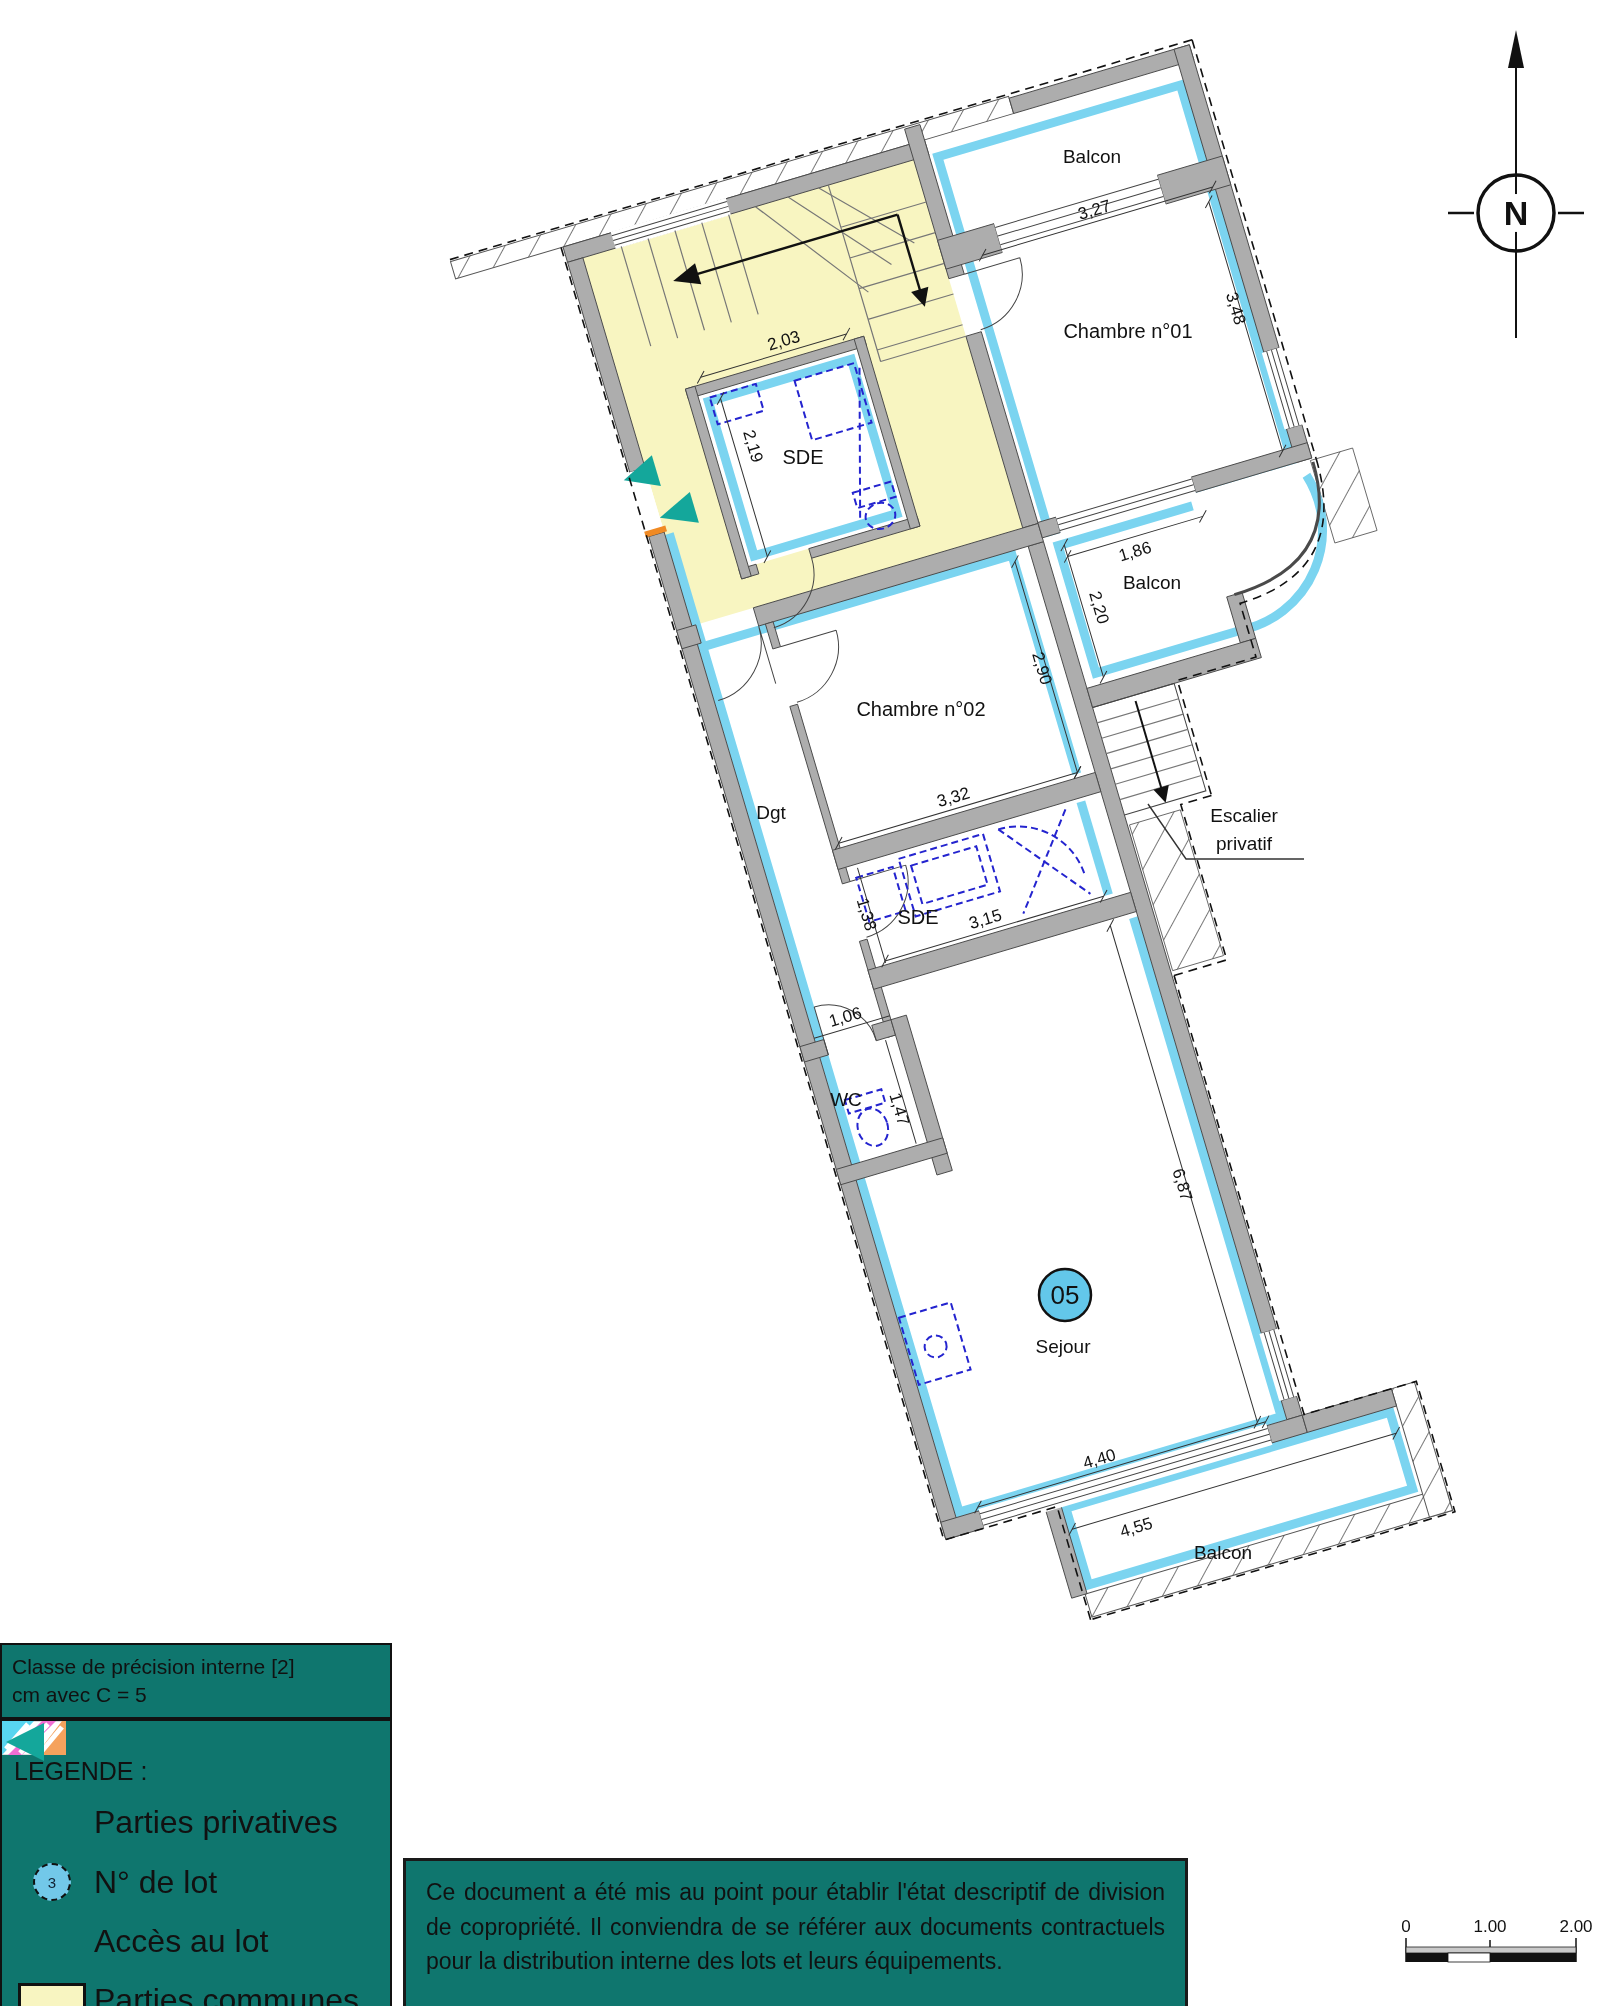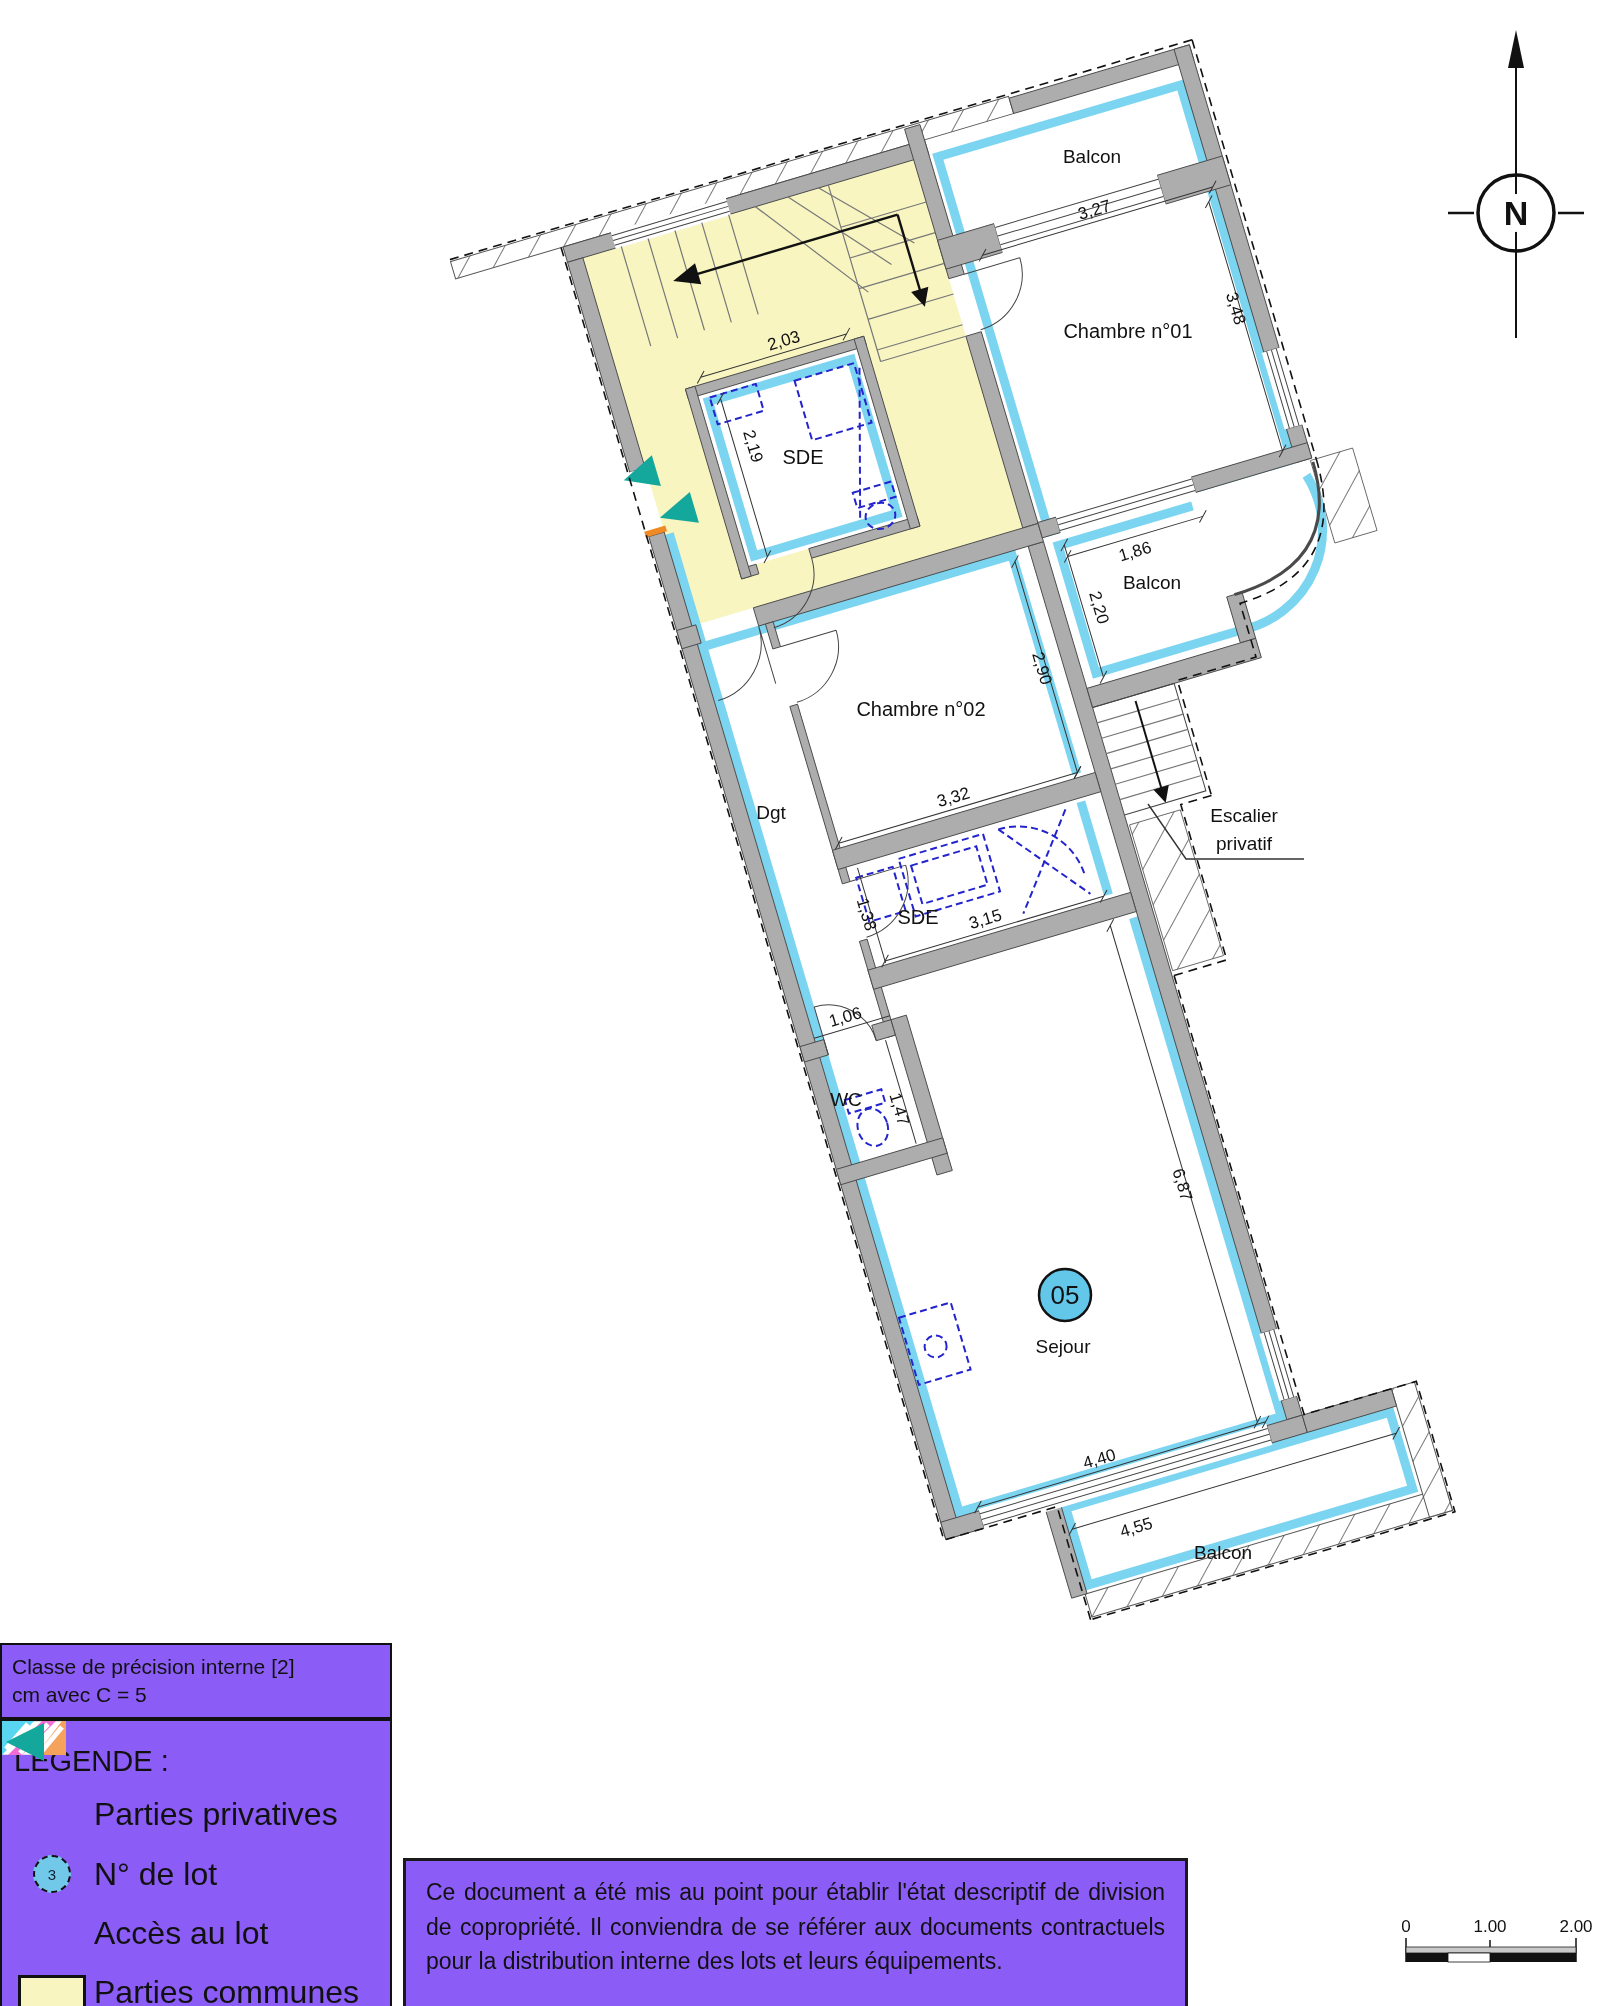--- a/index.html
+++ b/index.html
@@ -12,25 +12,25 @@
   .dim{font-size:17px;fill:#111;text-anchor:middle;}
   .wall{fill:#ADADAD;stroke:#4A4A4A;stroke-width:0.9;}
   .white{fill:#ffffff;stroke:none;}
   .yellow{fill:#F8F5C1;stroke:none;}
   .cyan{fill:none;stroke:#7BD4F0;stroke-width:9;}
   .fix{fill:none;stroke:#2424CF;stroke-width:2;stroke-dasharray:7 4;}
   .thin{stroke:#444;stroke-width:1;fill:none;}
   .dash{fill:none;stroke:#111;stroke-width:1.6;stroke-dasharray:9 6;}
   .dimline{stroke:#333;stroke-width:1;fill:none;}
   .step{stroke:#777;stroke-width:1.2;fill:none;}
-  .panel{position:absolute;background:#8b5cf6;box-sizing:border-box;}
+  .panel{position:absolute;background:#0f766e;box-sizing:border-box;}
   .precision{left:0px;top:1643px;width:392px;height:76px;border:2px solid #111;
              padding:8px 10px;font-size:21px;line-height:1.35;}
   .legendbox{left:0px;top:1719px;width:392px;height:300px;border:2px solid #111;padding:10px 8px;}
-  .legend-title{font-size:29px;margin:14px 0 18px 4px;}
+  .legend-title{font-size:25px;margin:26px 0 18px 4px;}
   .legend-row{display:flex;align-items:center;margin-bottom:22px;}
   .legend-sym{width:84px;display:flex;justify-content:center;align-items:center;}
   .legend-label{font-size:32px;}
   .lotcircle{width:34px;height:34px;border-radius:50%;border:2px dashed #111;background:#72C8E9;
              display:flex;align-items:center;justify-content:center;font-size:15px;color:#123;}
   .communes{width:62px;height:30px;background:#F8F5C1;border:3px solid #111;}
   .notebox{left:403px;top:1858px;width:785px;height:160px;border:3px solid #1a1a1a;
            padding:14px 20px;font-size:23px;line-height:1.5;text-align:justify;}
 </style>
 </head>

